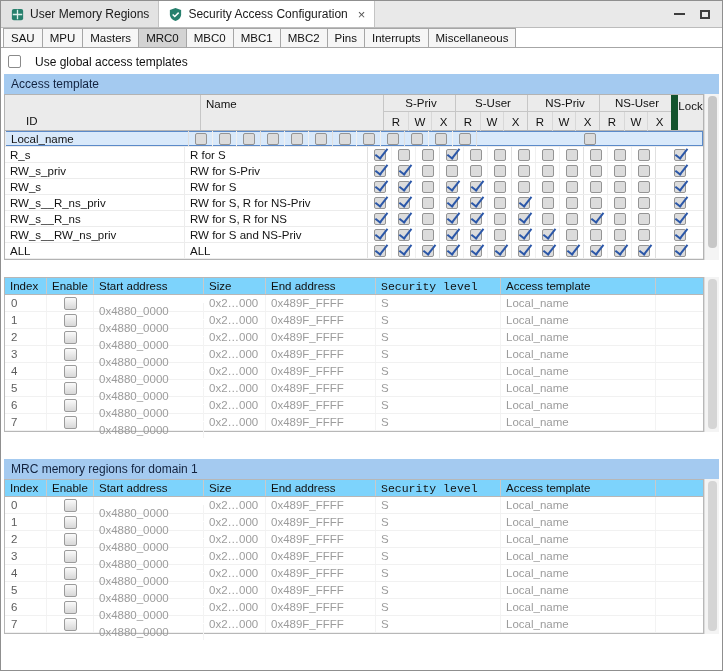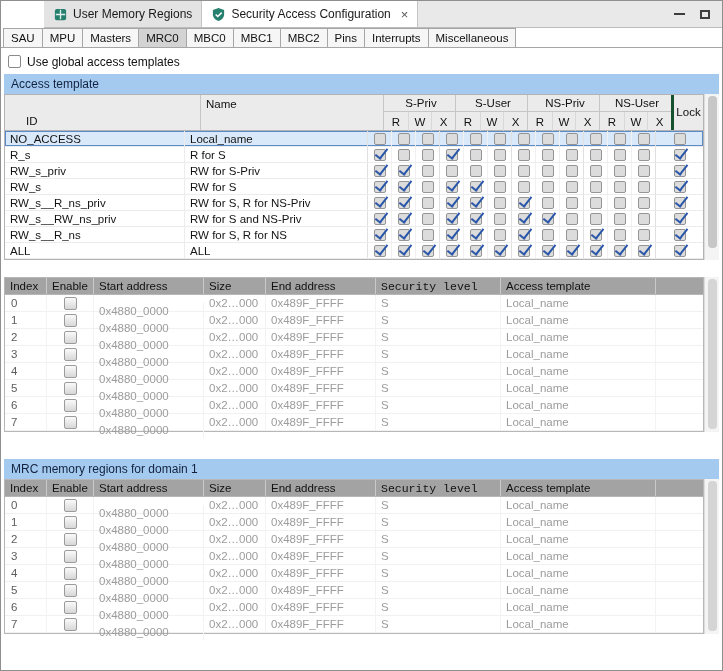--- a/index.html
+++ b/index.html
@@ -1,57 +1,57 @@
 <!DOCTYPE html>
 <html><head>
 <meta charset="utf-8">
 <style>
   * { margin:0; padding:0; box-sizing:border-box; }
   html,body { background:#ffffff; font-family:"Liberation Sans", sans-serif; }
   .window { position:relative; width:723px; height:671px; border:1px solid #8f8f8f; background:#fff; overflow:hidden; }
 
   
-  .titlebar { height:27px; background:#e9e9e9; border-bottom:1px solid #bcbcbc; display:flex; align-items:stretch;margin-left:43px; }
+  .titlebar { height:27px; background:#e9e9e9; border-bottom:1px solid #bcbcbc; display:flex; align-items:stretch; }
   .etab { display:flex; align-items:center; gap:5px; padding:0 9px; font-size:12px; color:#1a1a1a; border-right:1px solid #c4c4c4; background:#e3e3e3; white-space:nowrap; }
   .etab.active { background:#ffffff; }
   .tabicon svg { display:block; }
   .tab-close { font-size:13px; color:#555; margin-left:5px; line-height:1; }
   .win-controls { margin-left:auto; display:flex; align-items:center; gap:12px; padding-right:10px; }
   .wc { display:flex; align-items:center; justify-content:center; width:14px; height:14px; }
   .wc.min i { display:block; width:11px; height:2px; background:#3d3d3d; }
   .wc.max i { display:block; width:10px; height:9px; border:2px solid #3d3d3d; }
 
   
   .page-tabs { height:20px; display:flex; align-items:flex-end; padding-left:2px; border-bottom:1px solid #a6a6a6; background:#fff; }
   .ptab { height:19px; display:flex; align-items:center; padding:6px 7px; font-size:11.5px; color:#111; background:#f6f6f6; border:1px solid #a6a6a6; border-bottom:none; margin-right:-1px; white-space:nowrap; }
   .ptab.sel { background:#d3d3d3; }
 
   
-  .global-check { display:flex; align-items:center; gap:6px; padding:7px 0 6px 7px; height:26px; }
+  .global-check { display:flex; align-items:center; gap:14px; padding:7px 0 6px 7px; height:26px; }
   .cb { width:13px; height:13px; background:#fff; border:1px solid #8a8a8a; border-radius:2px; }
   .cb-label { font-size:12px; color:#111; }
 
   
   .content { padding:0 3px; }
   .sec-bar { height:20px; background:#a4caf0; display:flex; align-items:center; padding-left:7px; font-size:12px; color:#13233f; }
 
   
   .at-wrap { display:flex; }
   .at-table { width:700px; border:1px solid #b3b3b3; background:#fff; }
   .at-head { display:flex; height:36px; background:#ebebeb; border-bottom:1px solid #b3b3b3; }
   .ath { font-size:11.5px; color:#111; }
   .ath.id { width:179px; display:flex; align-items:flex-end; padding:0 0 3px 5px;margin-left:16px; }
   .ath.name { width:183px; border-left:1px solid #c6c6c6; display:flex; align-items:flex-start; padding:3px 0 16px 5px; }
   .ath.groups { width:288px; display:flex;text-align:center; }
   .pgroup { width:72px; border-left:1px solid #c6c6c6; }
   .pg-label { height:17px; border-bottom:1px solid #c6c6c6; padding:2px 0 0 3px; font-size:11.5px; color:#111; }
   .pg-sub { display:flex; height:19px; }
   .pg-cell { width:24px; display:flex; align-items:center; justify-content:center; font-size:11.5px; color:#111; }
   .pg-cell + .pg-cell { border-left:1px solid #d8d8d8; }
-  .ath.lock { flex:1; border-left:3px solid #14532d; display:flex; align-items:flex-end; justify-content:center; padding-bottom:12px; }
+  .ath.lock { flex:1; border-left:7px solid #14532d; display:flex; align-items:flex-end; justify-content:center; padding-bottom:18px; }
 
   .at-body { background:#fff; }
   .at-row { display:flex; height:16px; align-items:center; border-bottom:1px solid #ececec; }
   .at-row.sel { background:#d9e9fa; box-shadow:inset 0 0 0 1px #5b8ac9; }
   .atc { height:100%; display:flex; align-items:center; font-size:11.5px; color:#141414; overflow:hidden; white-space:nowrap; }
   .atc.id { width:179px; padding-left:5px; }
   .atc.name { width:183px; padding-left:5px; border-left:1px solid #ececec; }
   .atc.perm { width:24px; justify-content:center; border-left:1px solid #f0f0f0; }
   .atc.perm.gstart { border-left:1px solid #e0e0e0; }
   .atc.lockc { flex:1; justify-content:center; border-left:1px solid #e0e0e0; }
@@ -63,21 +63,21 @@
   .vscroll { position:relative; width:15px; background:#f4f4f4; border-left:1px solid #dcdcdc; }
   .vscroll .thumb { position:absolute; left:3px; top:2px; width:9px; border-radius:4px; background:#c7c7c7; }
   .vscroll .thumb.at { height:152px; }
   .vscroll .thumb.full { height:calc(100% - 5px); background:#d5d5d5; }
 
   
   .mrc-section.gap1 { margin-top:17px; }
   .mrc-section.gap2 { margin-top:27px; }
   .mrc-wrap { display:flex; }
   .mrc-table { width:700px; border:1px solid #b7b7b7; background:#fff; }
-  .mrc-head { display:flex; height:17px; background:#a3a3a3; border-bottom:1px solid #b7b7b7; }
+  .mrc-head { display:flex; height:17px; background:#7dd3fc; border-bottom:1px solid #b7b7b7; }
   .mh { display:flex; align-items:center; padding-left:5px; font-size:11.5px; color:#111; border-right:1px solid #c9c9c9; white-space:nowrap; overflow:hidden; }
   .mh.c0 { width:42px; } .mh.c1 { width:47px; } .mh.c2 { width:110px; } .mh.c3 { width:62px; }
   .mh.c4 { width:110px; } .mh.c5 { width:125px;font-family:Liberation Mono, monospace; } .mh.c6 { width:155px; }
   .mh.fill { flex:1; border-right:none; }
   .mrc-body { background:#fff; }
   .mrow { display:flex; height:17px; align-items:center; border-bottom:1px solid #f1f1f1; }
   .mc { height:100%; display:flex; align-items:center; font-size:11.5px; border-right:1px solid #f3f3f3; white-space:nowrap; overflow:hidden; }
   .mc.c0 { width:42px; padding-left:6px; } .mc.c1 { width:47px; justify-content:center; }
   .mc.c2 { width:110px; padding-left:5px;margin-top:16px; } .mc.c3 { width:62px; padding-left:5px; }
   .mc.c4 { width:110px; padding-left:5px; } .mc.c5 { width:125px; padding-left:5px; }
@@ -186,21 +186,20 @@
                   <div class="pg-cell">X</div>
                 </div>
               </div>
             </div>
           <div class="ath lock">
             <span>Lock</span>
           </div>
         </div>
         <div class="at-body">
             <div class="at-row sel">
-              <div class="atc id">NO_ACCESS</div>
               <div class="atc name">Local_name</div>
               <div class="atc perm gstart">
                 <div class="chk"></div>
               </div>
               <div class="atc perm">
                 <div class="chk"></div>
               </div>
               <div class="atc perm">
                 <div class="chk"></div>
               </div>
@@ -401,20 +400,63 @@
                 <div class="chk"></div>
               </div>
               <div class="atc perm">
                 <div class="chk"></div>
               </div>
               <div class="atc lockc">
                 <div class="chk on"></div>
               </div>
             </div>
             <div class="at-row">
+              <div class="atc id">RW_s__R_ns</div>
+              <div class="atc name">RW for S, R for NS</div>
+              <div class="atc perm gstart">
+                <div class="chk on"></div>
+              </div>
+              <div class="atc perm">
+                <div class="chk on"></div>
+              </div>
+              <div class="atc perm">
+                <div class="chk"></div>
+              </div>
+              <div class="atc perm gstart">
+                <div class="chk on"></div>
+              </div>
+              <div class="atc perm">
+                <div class="chk on"></div>
+              </div>
+              <div class="atc perm">
+                <div class="chk"></div>
+              </div>
+              <div class="atc perm gstart">
+                <div class="chk on"></div>
+              </div>
+              <div class="atc perm">
+                <div class="chk"></div>
+              </div>
+              <div class="atc perm">
+                <div class="chk"></div>
+              </div>
+              <div class="atc perm gstart">
+                <div class="chk on"></div>
+              </div>
+              <div class="atc perm">
+                <div class="chk"></div>
+              </div>
+              <div class="atc perm">
+                <div class="chk"></div>
+              </div>
+              <div class="atc lockc">
+                <div class="chk on"></div>
+              </div>
+            </div>
+            <div class="at-row">
               <div class="atc id">RW_s__RW_ns_priv</div>
               <div class="atc name">RW for S and NS-Priv</div>
               <div class="atc perm gstart">
                 <div class="chk on"></div>
               </div>
               <div class="atc perm">
                 <div class="chk on"></div>
               </div>
               <div class="atc perm">
                 <div class="chk"></div>
@@ -432,63 +474,20 @@
                 <div class="chk on"></div>
               </div>
               <div class="atc perm">
                 <div class="chk on"></div>
               </div>
               <div class="atc perm">
                 <div class="chk"></div>
               </div>
               <div class="atc perm gstart">
                 <div class="chk"></div>
-              </div>
-              <div class="atc perm">
-                <div class="chk"></div>
-              </div>
-              <div class="atc perm">
-                <div class="chk"></div>
-              </div>
-              <div class="atc lockc">
-                <div class="chk on"></div>
-              </div>
-            </div>
-            <div class="at-row">
-              <div class="atc id">RW_s__R_ns</div>
-              <div class="atc name">RW for S, R for NS</div>
-              <div class="atc perm gstart">
-                <div class="chk on"></div>
-              </div>
-              <div class="atc perm">
-                <div class="chk on"></div>
-              </div>
-              <div class="atc perm">
-                <div class="chk"></div>
-              </div>
-              <div class="atc perm gstart">
-                <div class="chk on"></div>
-              </div>
-              <div class="atc perm">
-                <div class="chk on"></div>
-              </div>
-              <div class="atc perm">
-                <div class="chk"></div>
-              </div>
-              <div class="atc perm gstart">
-                <div class="chk on"></div>
-              </div>
-              <div class="atc perm">
-                <div class="chk"></div>
-              </div>
-              <div class="atc perm">
-                <div class="chk"></div>
-              </div>
-              <div class="atc perm gstart">
-                <div class="chk on"></div>
               </div>
               <div class="atc perm">
                 <div class="chk"></div>
               </div>
               <div class="atc perm">
                 <div class="chk"></div>
               </div>
               <div class="atc lockc">
                 <div class="chk on"></div>
               </div>

